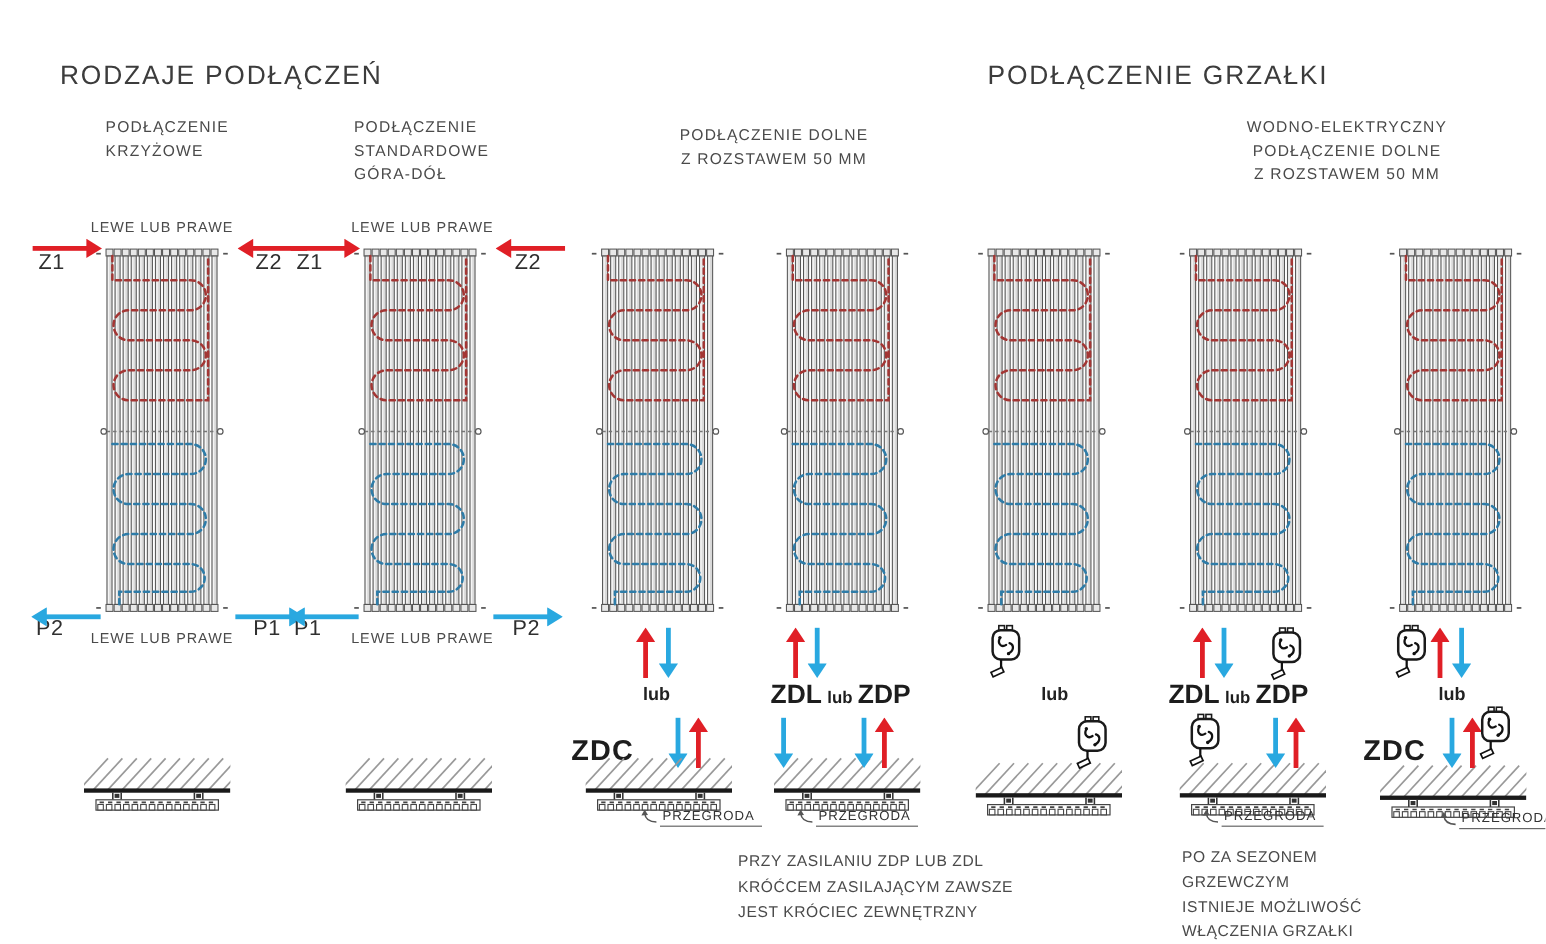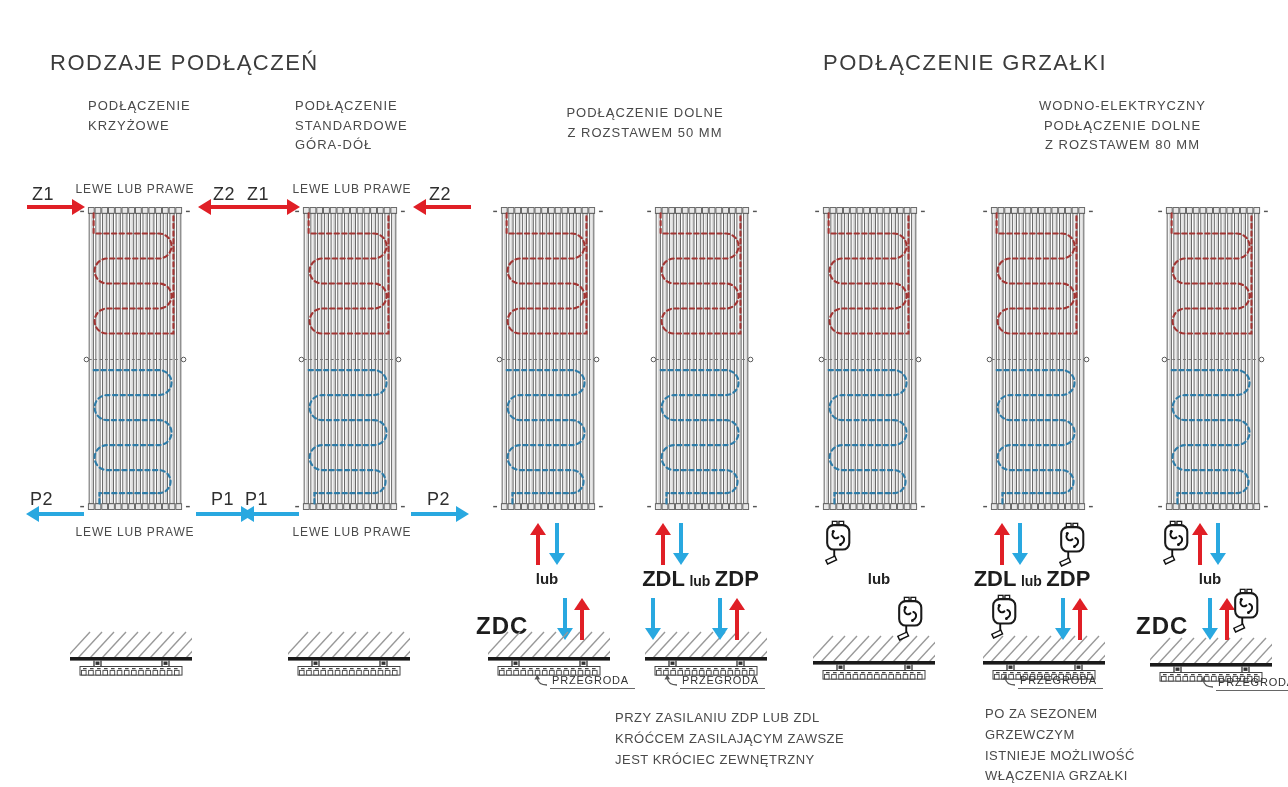--- a/index.html
+++ b/index.html
@@ -2,21 +2,21 @@
 <html><head>
 <meta charset="utf-8">
 <style>
   html,body{margin:0;padding:0;background:#fff;}
   body{font-family:"Liberation Sans",sans-serif;}
   #stage{position:relative;width:1288px;height:787px;background:#fff;overflow:hidden;}
   .abs{position:absolute;}
   .heading{font-size:22px;letter-spacing:1.5px;color:#3c3c3c;white-space:nowrap;}
   .collabel{font-size:13px;letter-spacing:1px;line-height:1.5;white-space:pre-line;color:#4a4a4a;}
   .center{text-align:center;}
-  .port{font-size:18px;color:#2f2f2f;letter-spacing:.5px;}
+  .port{font-size:18px;color:#2f2f2f;letter-spacing:.5px;margin-top:24px;}
   .sidenote{font-size:12px;letter-spacing:.8px;color:#4a4a4a;white-space:nowrap;}
   .lub{font-size:15px;font-weight:700;color:#222;text-align:center;}
   .zdlzdp{color:#1d1d1d;text-align:center;white-space:nowrap;}
   .zdlzdp .big{font-size:22px;font-weight:800;}
   .zdlzdp .small{font-size:14px;font-weight:700;}
   .zdc{font-size:24px;font-weight:800;color:#1d1d1d;letter-spacing:1px;}
   .przegroda{display:flex;align-items:flex-start;gap:2px;}
   .przegroda .txt{font-size:11px;letter-spacing:.8px;color:#333;border-bottom:1px solid #666;padding:0 6px 2px 2px;}
   .note{font-size:13px;letter-spacing:.5px;line-height:1.6;white-space:pre-line;color:#4a4a4a;}
   .diag svg{display:block;}
@@ -31,21 +31,21 @@
 
   <div class="abs collabel" style="left:88px;top:96px">PODŁĄCZENIE
 KRZYŻOWE</div>
   <div class="abs collabel" style="left:295px;top:96px">PODŁĄCZENIE
 STANDARDOWE
 GÓRA-DÓŁ</div>
   <div class="abs collabel center" style="left:535px;top:103px;width:220px">PODŁĄCZENIE DOLNE
 Z ROZSTAWEM 50 MM</div>
   <div class="abs collabel center" style="left:1010px;top:96px;width:225px">WODNO-ELEKTRYCZNY
 PODŁĄCZENIE DOLNE
-Z ROZSTAWEM 80 MM</div>
+Z ROZSTAWEM 50 MM</div>
 
   <div class="abs sidenote center" style="left:73px;top:182px;width:124px">LEWE LUB PRAWE</div>
   <div class="abs port" style="left:32px;top:184px">Z1</div>
   <div class="abs diag" style="left:27px;top:199px">
       <svg width="58" height="16" viewBox="0 0 58 16">
         <rect x="0" y="6" width="46" height="4" fill="#e01f26"></rect>
         <polygon points="45,0 58,8 45,16" fill="#e01f26"></polygon>
       </svg>
     </div>
   <div class="abs port" style="left:213px;top:184px">Z2</div>

